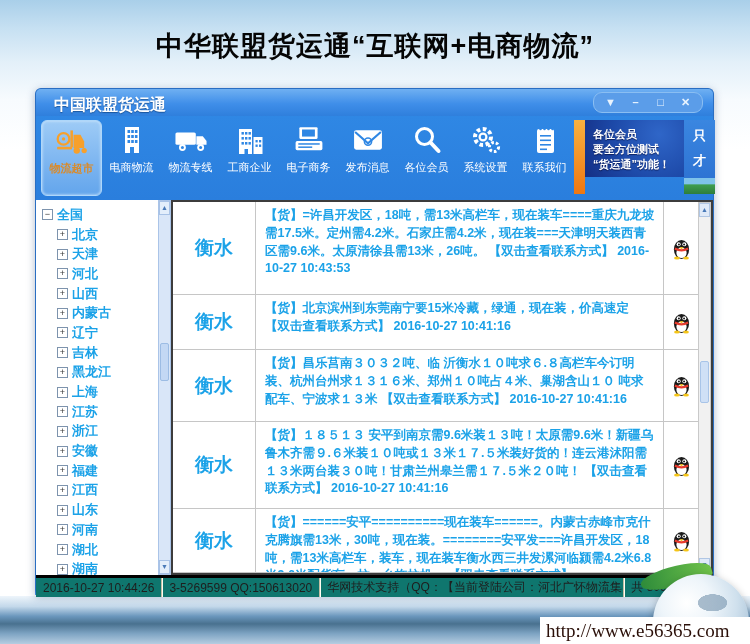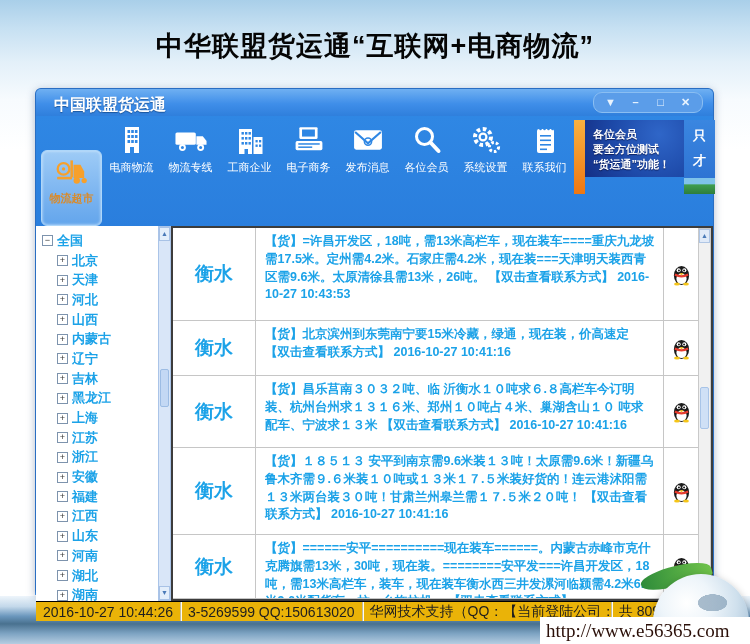--- a/index.html
+++ b/index.html
@@ -19,21 +19,21 @@
     background:linear-gradient(180deg,#6fb0f2 0%,#3f8ee9 55%,#2f7fdc 100%);}
   .win-title{position:absolute;left:18px;top:6px;color:#fff;font-size:16px;font-weight:bold;text-shadow:0 1px 1px rgba(0,40,90,.5);}
   .ctrls{position:absolute;right:10px;top:3px;display:flex;gap:2px;background:#5b9de9;border:1px solid #8abef2;border-radius:9px;padding:1px 5px;}
   .ctrl{width:23px;height:17px;line-height:17px;text-align:center;color:#e9f4fe;font-size:11px;font-weight:bold;cursor:default;}
   
   .toolbar{flex:0 0 80px;display:flex;align-items:flex-start;padding:4px 0 0 5px;background:linear-gradient(180deg,#2f87e4,#2a7edd);}
   .tools{display:flex;}
   .tool{width:59px;height:71px;display:flex;flex-direction:column;align-items:center;justify-content:flex-start;padding-top:3px;border-radius:6px;}
   .tool .ticon{width:36px;height:34px;display:flex;align-items:center;justify-content:center;}
   .tool .tlabel{font-size:11px;color:#ffffff;margin-top:3px;white-space:nowrap;}
-  .tool.active{background:linear-gradient(180deg,#9ecbf6 0%,#63a5ec 100%);border:1px solid #aed7fa;box-shadow:inset 0 0 3px #d7ecfd;margin-top:30px;}
+  .tool.active{background:linear-gradient(180deg,#9ecbf6 0%,#63a5ec 100%);border:1px solid #aed7fa;box-shadow:inset 0 0 3px #d7ecfd;}
   .tool.active .tlabel{color:#d98b2b;font-weight:bold;}
   
   .bannerwrap{margin-left:auto;display:flex;height:74px;}
   .orange-strip{width:11px;height:74px;background:linear-gradient(180deg,#f9b13f,#ee7712);}
   .promo{width:99px;height:57px;box-sizing:border-box;padding:7px 6px 5px 8px;display:flex;flex-direction:column;justify-content:space-between;
     background:radial-gradient(circle at 75% 25%,#2f66c8 0%,#1d49a8 55%,#142f85 100%);}
   .promo span{color:#fff;font-size:11px;font-weight:bold;white-space:nowrap;text-shadow:0 1px 1px rgba(0,0,40,.6);}
   .promo-side{width:31px;height:74px;background:linear-gradient(180deg,#3a86e0,#2b6fd0);display:flex;flex-direction:column;align-items:center;position:relative;}
   .promo-side span{color:#fff;font-size:13px;font-weight:bold;margin-top:7px;}
   .thumb{position:absolute;bottom:0;left:0;right:0;height:16px;
@@ -60,22 +60,22 @@
   .msg-row:nth-child(3){height:71px;} .msg-row:nth-child(4){height:86px;}
   .msg-row:nth-child(5){flex:1 1 auto;}
   .city{width:82px;flex:0 0 82px;border-right:1px solid #c6c6c6;display:flex;align-items:center;justify-content:center;
     color:#1ba2e8;font-size:19px;font-weight:bold;}
   .msg{flex:1;padding:5px 8px 4px 9px;border-right:1px solid #c6c6c6;color:#1ba2e8;font-size:12.5px;font-weight:bold;line-height:1.42;min-width:0;}
   .qq{width:34px;flex:0 0 34px;display:flex;align-items:center;justify-content:center;}
   .list-scroll{right:0;background:#f1f1f1;border-color:#c9c9c9;}
   .list-scroll .arr{background:#e0eaf8;border-color:#b0c6e4;}
   .list-scroll .thumb{background:#cfe0f6;border-color:#a8c4e8;height:40px;}
   
-  .statusbar{flex:0 0 19px;background:#eab308;border-top:1px solid #000000;display:flex;align-items:center;
-    font-size:14px;color:#1e1e1e;white-space:nowrap;overflow:hidden;}
+  .statusbar{flex:0 0 19px;background:#0f766e;border-top:3px solid #000000;display:flex;align-items:center;
+    font-size:12px;color:#1e1e1e;white-space:nowrap;overflow:hidden;}
   .statusbar .cell{padding:0 7px;border-right:1px solid #c2bda2;box-shadow:1px 0 0 #fffdf2;height:100%;display:flex;align-items:center;}
   .statusbar .cell:last-child{border-right:none;}
   .sb-support{overflow:hidden;text-overflow:clip;}
   
   .swoosh{position:absolute;width:72px;height:20px;top:566px;right:38px;z-index:5;
     background:linear-gradient(90deg,#2e8b3a,#6fc24a);border-radius:60% 80% 20% 70%;transform:rotate(-16deg);}
   .globe{position:absolute;right:1px;top:574px;width:96px;height:96px;border-radius:50%;z-index:6;
     background:radial-gradient(circle at 35% 30%,#ffffff 0%,#eef5fa 28%,#cfe0ed 55%,#a9c3d8 78%,#8fb0c9 100%);
     box-shadow:0 3px 8px rgba(0,0,0,.3);overflow:hidden;}
   .globe .land{position:absolute;inset:0;border-radius:50%;

